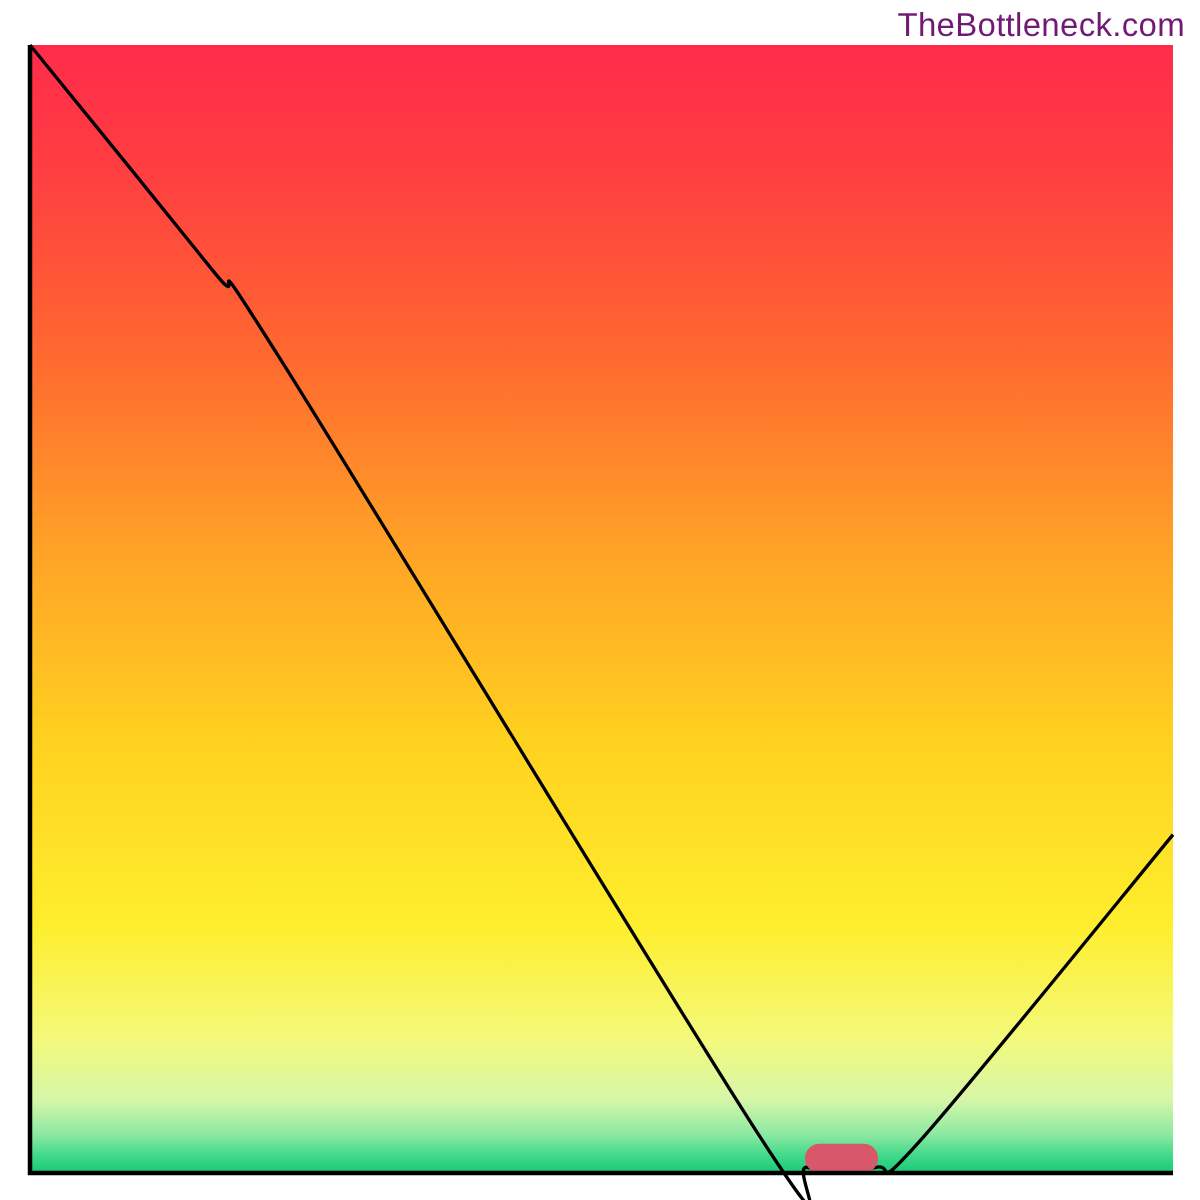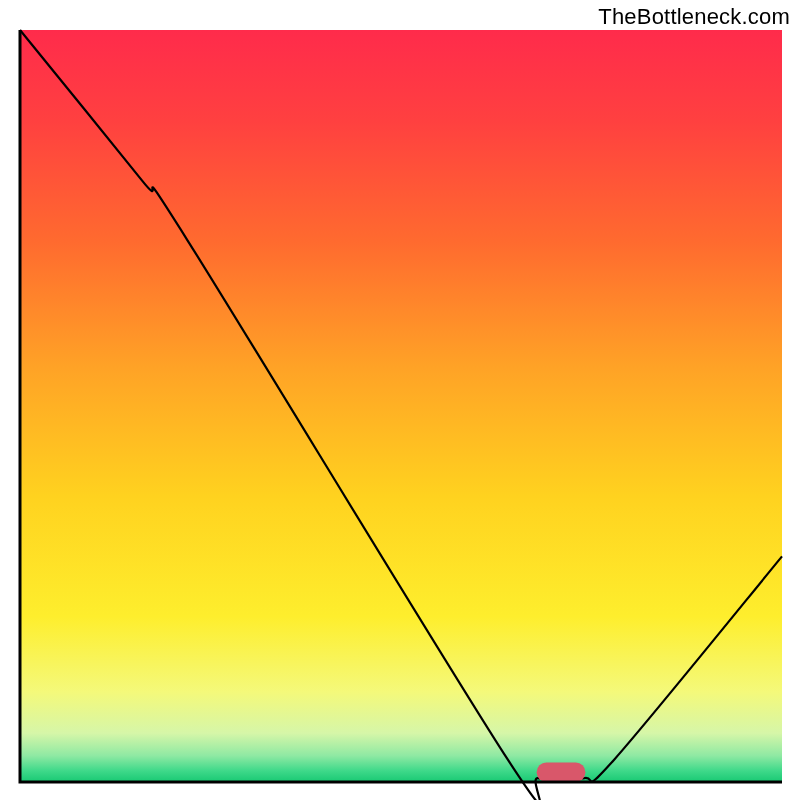--- a/index.html
+++ b/index.html
@@ -14,21 +14,21 @@
     position: relative;
     width: 800px;
     height: 800px;
   }
   .watermark {
     position: absolute;
     top: 4px;
     right: 10px;
     font-size: 22px;
     font-weight: 500;
-    color: #000000;
+    color: #701a75;
     letter-spacing: 0.2px;
   }
   svg {
     position: absolute;
     left: 0;
     top: 0;
   }
 </style>
 </head>
 <body>

